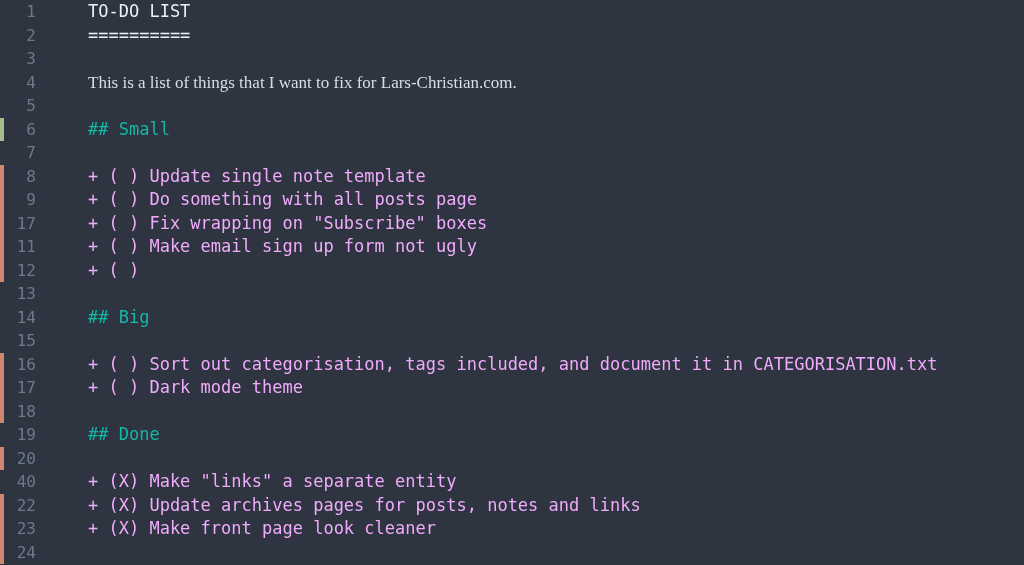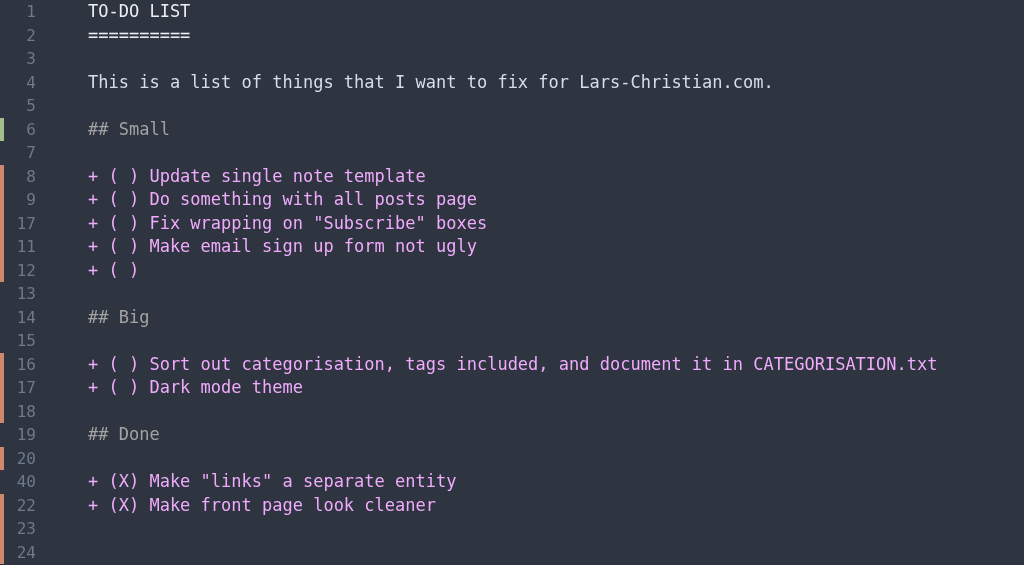--- a/index.html
+++ b/index.html
@@ -70,23 +70,24 @@
     .title {
       color: #eceff4;
       font-weight: 500;
       text-align: right;
     }
     .underline {
       color: #eceff4;
     }
     .text {
       color: #d8dee9;
+      font-family: Liberation Serif, serif;
     }
     .heading {
-      color: #a3a3a3;
+      color: #14b8a6;
     }
     .task {
       color: #f0abfc;
     }
   </style>
 </head>
 <body>
 
 <div class="editor">
   <div class="gutter">
@@ -226,15 +227,16 @@
       <div class="line task">+ ( )</div>
       <div class="line text"></div>
       <div class="line heading">## Big</div>
       <div class="line text"></div>
       <div class="line task">+ ( ) Sort out categorisation, tags included, and document it in CATEGORISATION.txt</div>
       <div class="line task">+ ( ) Dark mode theme</div>
       <div class="line text"></div>
       <div class="line heading">## Done</div>
       <div class="line text"></div>
       <div class="line task">+ (X) Make "links" a separate entity</div>
+      <div class="line task">+ (X) Update archives pages for posts, notes and links</div>
       <div class="line task">+ (X) Make front page look cleaner</div>
     </div>
 </div>
 
 </body></html>

